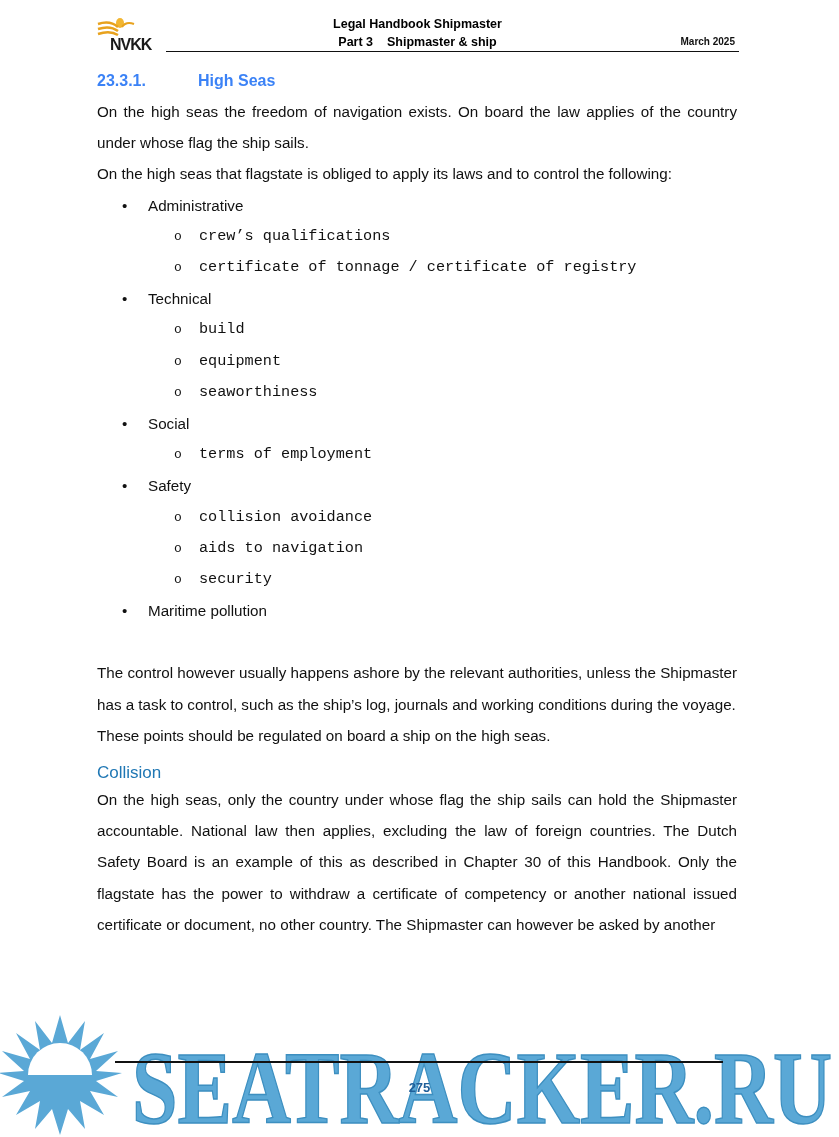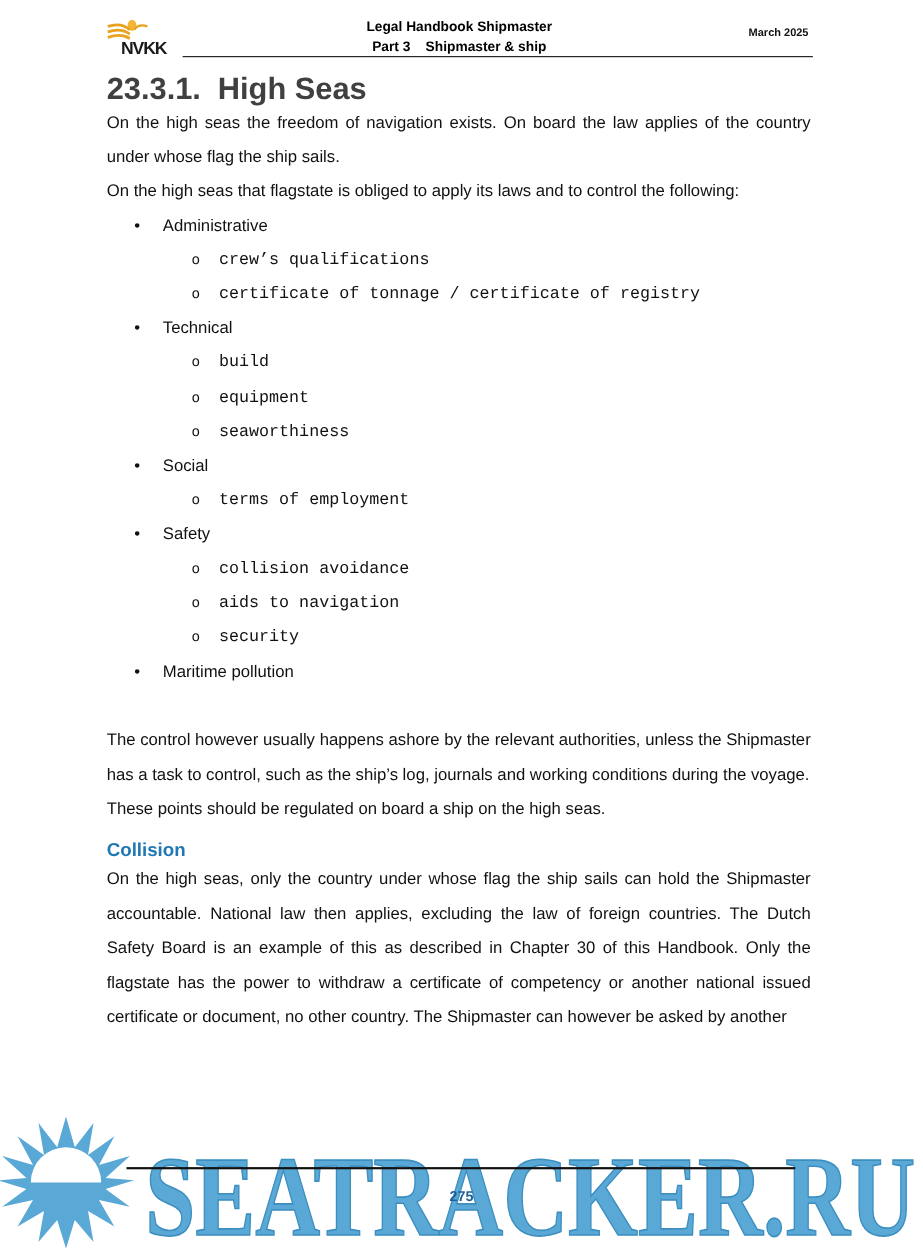--- a/index.html
+++ b/index.html
@@ -2,34 +2,34 @@
 <html><head>
 <meta charset="utf-8">
 <style>
   html, body { margin:0; padding:0; background:#ffffff; }
   body { width:839px; height:1137px; position:relative; overflow:hidden; font-family:"Liberation Sans", sans-serif; color:#111; }
   .header { position:absolute; left:96px; top:12px; width:643px; height:40px; }
   .logo { position:absolute; left:0; top:6px; width:64px; height:32px; }
   .logo .wings { position:absolute; left:0; top:0; width:40px; height:22px; }
   .logo .wordmark { position:absolute; left:14px; top:18px; font-weight:bold; font-size:16px; letter-spacing:-1px; color:#1a1a1a; font-family:"Liberation Sans", sans-serif;text-align:center; }
   .hdr-title { position:absolute; left:0; width:100%; top:3px; text-align:center; font-size:12.5px; font-weight:bold; color:#000000; line-height:18px; }
-  .hdr-date { position:absolute; right:4px; top:13px; font-size:10px; font-weight:bold; color:#111;text-align:right; }
+  .hdr-date { position:absolute; right:4px; top:24px; font-size:10px; font-weight:bold; color:#111;text-align:right; }
   .hdr-rule { position:absolute; left:70px; right:0; top:39px; border-top:1px solid #111; }
   .content { position:absolute; left:97px; top:66px; width:640px; font-size:15.2px; line-height:31.2px; }
-  h1 { margin:0; font-size:28px; line-height:30px; color:#404040; font-weight:bold; height:30px; }
+  h1 { margin:0; font-size:16px; line-height:30px; color:#3b82f6; font-weight:bold; height:30px; }
   h1 .num { display:inline-block; width:101px; }
   p { margin:0; text-align:justify; }
   ul.lvl1 { list-style:none; margin:0; padding:0; }
   ul.lvl1 > li { position:relative; padding-left:51px; }
   ul.lvl1 > li::before { content:"•"; position:absolute; left:25px; }
   ul.lvl2 { list-style:none; margin:0; padding:0; }
   ul.lvl2 > li { position:relative; padding-left:102px; margin-left:-51px;font-family:Liberation Mono, monospace; }
   ul.lvl2 > li::before { content:"o"; position:absolute; left:77px; font-size:13px; }
   .spacer { height:31px; }
-  h2 { margin:0; margin-top:11px; font-size:17px; line-height:22px; color:#1f77b4; font-weight:bold; }
+  h2 { margin:0; margin-top:11px; font-size:17px; line-height:22px; color:#1f77b4; font-weight:normal; }
   .wm { position:absolute; left:0; top:1015px; width:839px; height:122px; }
   .footer-rule { position:absolute; left:115px; width:608px; top:1061px; border-top:2px solid #111; }
   .pagenum { position:absolute; left:0; width:839px; top:1080px; text-align:center; font-size:13px; font-weight:bold; color:#1f5f99; }
 </style>
 </head>
 <body>
 
 <div class="header">
   <div class="logo">
     <svg class="wings" viewBox="0 0 40 22">

